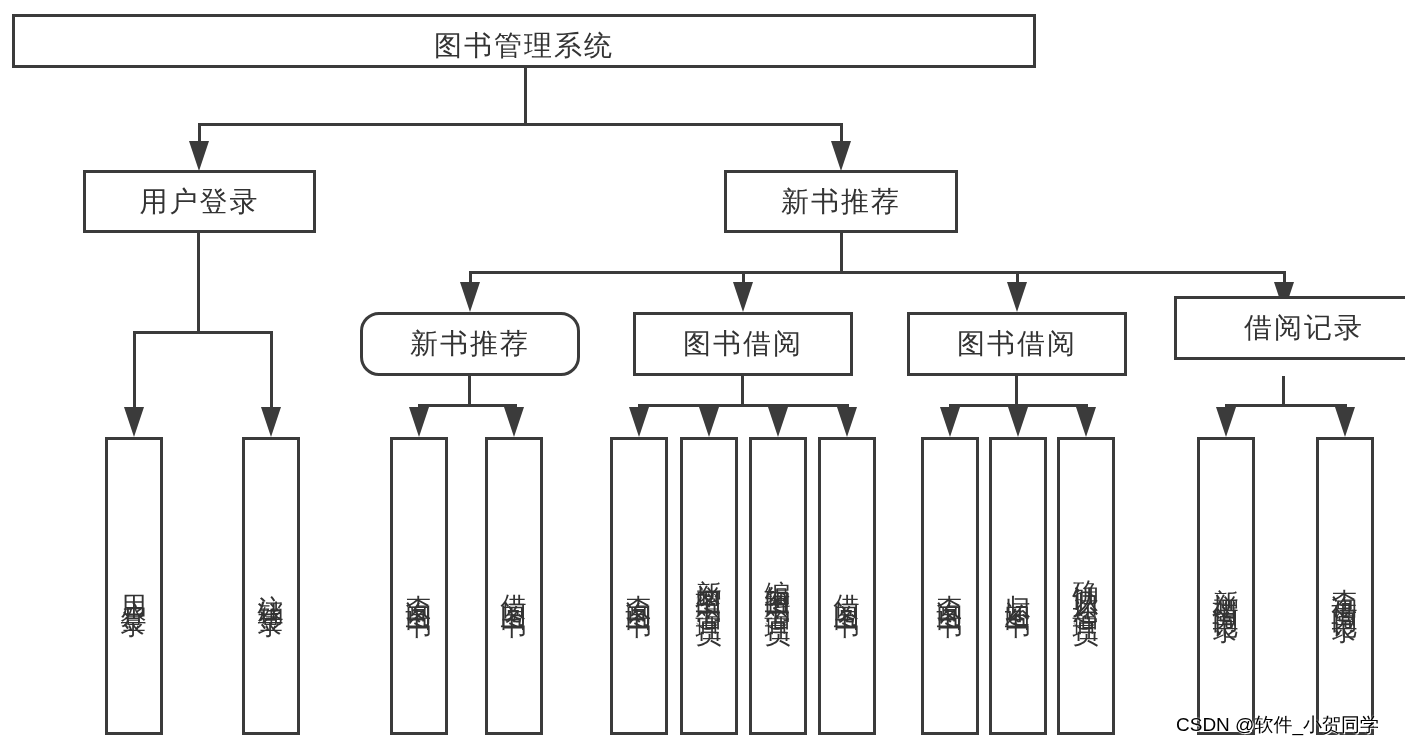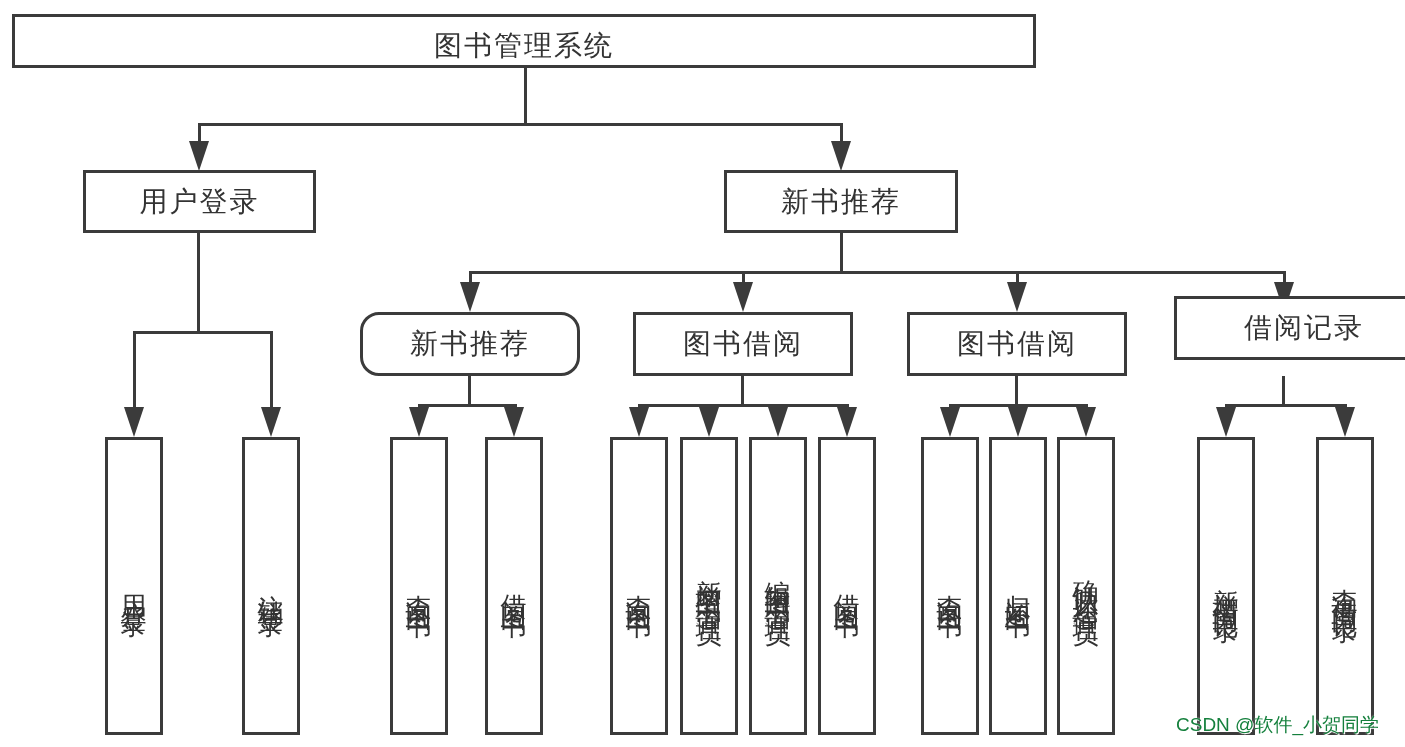--- a/index.html
+++ b/index.html
@@ -38,21 +38,21 @@
     width: 0; height: 0;
     border-left: 10px solid transparent;
     border-right: 10px solid transparent;
     border-top: 30px solid #3b3b3b;
   }
   .watermark {
     position: absolute;
     left: 1176px;
     top: 712px;
     font-size: 19px;
-    color: #15803d;
+    color: #000000;
     white-space: nowrap;
     z-index: 5;
     text-shadow: 0 0 2px #ffffff, 1px 1px 0 #ffffff;
   }
 </style>
 </head>
 <body>
 
 <div class="canvas">
 

